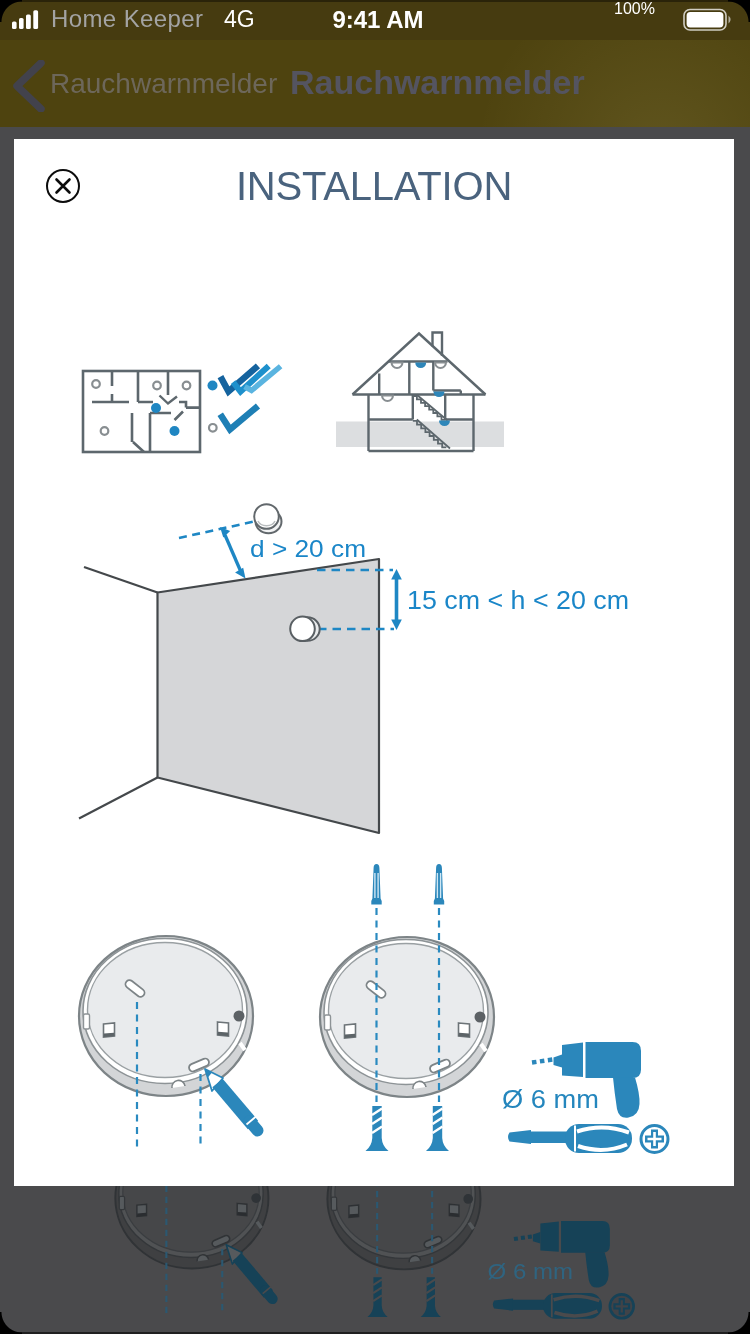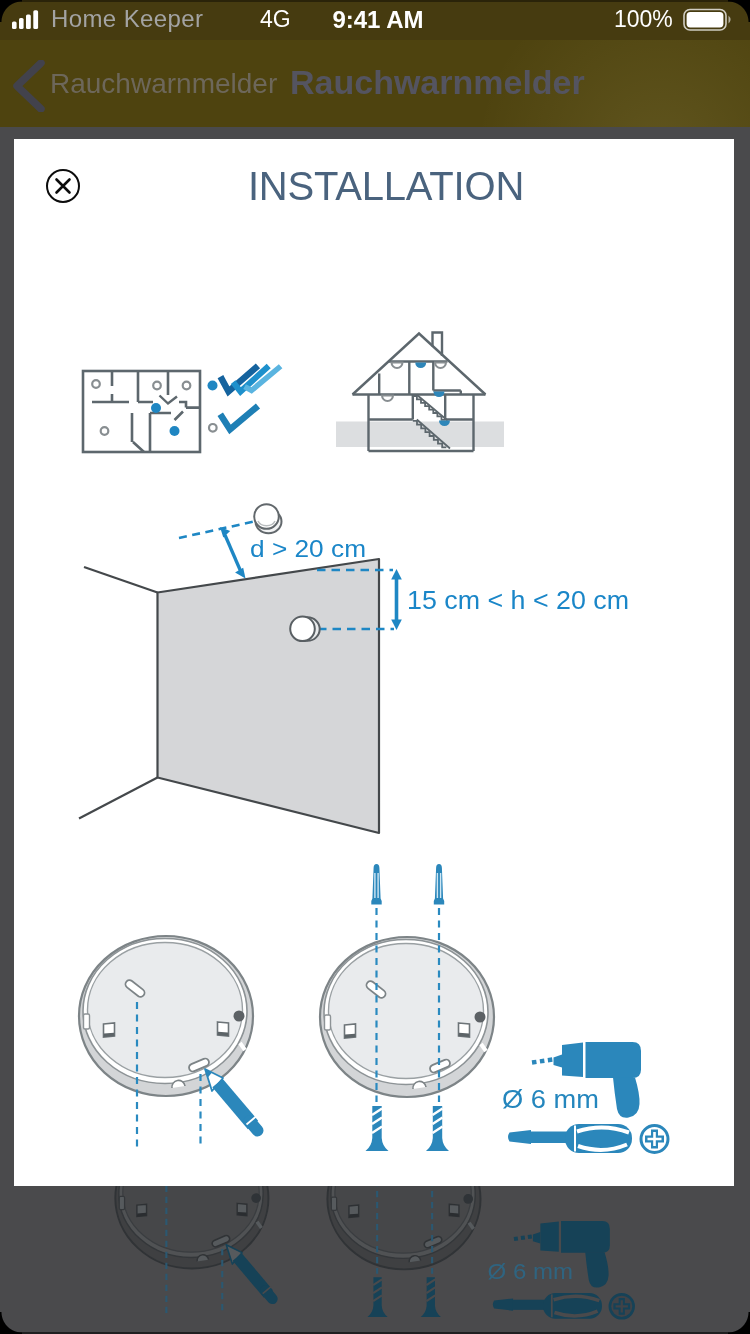--- a/index.html
+++ b/index.html
@@ -18,25 +18,25 @@
   <g fill="#ffffff">
     <rect x="12" y="21.5" width="4.6" height="7.5" rx="1.6"></rect>
     <rect x="19" y="18" width="4.6" height="11" rx="1.6"></rect>
     <rect x="26" y="14.5" width="4.8" height="14.5" rx="1.6"></rect>
     <rect x="33.3" y="10.2" width="4.8" height="18.8" rx="1.6"></rect>
   </g>
 </svg>
 
 <div class="abs" style="left:51px;top:5px;color:#a3a3a3;font-size:24px;letter-spacing:0.4px;">Home Keeper</div>
 
-<div class="abs" style="left:224px;top:6px;color:#fff;font-size:23px;margin-left:36px;">4G</div>
+<div class="abs" style="left:224px;top:6px;color:#fff;font-size:23px;">4G</div>
 
 <div class="abs" style="left:330px;top:6px;width:96px;text-align:center;color:#fff;font-size:24px;font-weight:bold;">9:41 AM</div>
 
-<div class="abs" style="left:614px;top:6px;color:#fff;font-size:23px;">100%</div>
+<div class="abs" style="left:614px;top:0;color:#fff;font-size:16px;">100%</div>
 
 <svg class="abs" style="left:680px;top:6px;" width="56" height="28" viewBox="0 0 56 28">
   <rect x="4" y="3.5" width="42" height="20.5" rx="6" fill="none" stroke="rgba(255,255,255,0.75)" stroke-width="1.6"></rect>
   <rect x="6.6" y="6.1" width="36.8" height="15.3" rx="3.6" fill="#ffffff"></rect>
   <path d="M48.5 9.5 q4 4 0 8 z" fill="rgba(255,255,255,0.6)"></path>
 </svg>
 
 <svg class="abs" style="left:6px;top:60px;" width="46" height="52" viewBox="0 0 46 52">
   <polyline points="35,3 11,26 35,49" fill="none" stroke="#42424c" stroke-width="7.5" stroke-linecap="round" stroke-linejoin="round"></polyline>
 </svg>
@@ -45,21 +45,21 @@
 
 <div class="abs" style="left:290px;top:63px;color:#545460;font-size:34px;font-weight:bold;">Rauchwarnmelder</div>
 
 <div class="abs" style="left:14px;top:139px;width:720px;height:1047px;background:#ffffff;"></div>
 
 <div class="abs" style="left:46px;top:169px;width:34px;height:34px;border:2.6px solid #0c0c0c;border-radius:50%;box-sizing:border-box;"></div>
 <svg class="abs" style="left:46px;top:169px;" width="34" height="34" viewBox="0 0 34 34">
   <path d="M10.5 10.5 L23.5 23.5 M23.5 10.5 L10.5 23.5" stroke="#0c0c0c" stroke-width="2.6" stroke-linecap="round"></path>
 </svg>
 
-<div class="abs" style="left:14px;top:164px;width:720px;text-align:center;color:#4a637e;font-size:40px;letter-spacing:-0.2px;margin-left:12px;">INSTALLATION</div>
+<div class="abs" style="left:14px;top:164px;width:720px;text-align:center;color:#4a637e;font-size:40px;letter-spacing:-0.2px;">INSTALLATION</div>
 
 <svg id="icons" class="abs" style="left:60px;top:315px;" width="630" height="155" viewBox="60 315 630 155">
 
   <g fill="none" stroke="#5d676d" stroke-width="2.6">
     <rect x="83" y="371" width="117" height="81"></rect>
     <path d="M112 371 v15 M112 394 v8 M92 402 h37 M138 371 v31 M138 402 h15 M168 371 v24"></path>
     <path d="M179 402 h7 v5.6 M186 407.6 h14 M174.5 420 l8.5 -8.5 M150 413 h21 M150 413 v39 M132 413 v29 M133 442 l11 10"></path>
   </g>
 
   <path d="M159.5 395.5 L168 403.5 L177 396.5" fill="none" stroke="#5d676d" stroke-width="2.4"></path>

